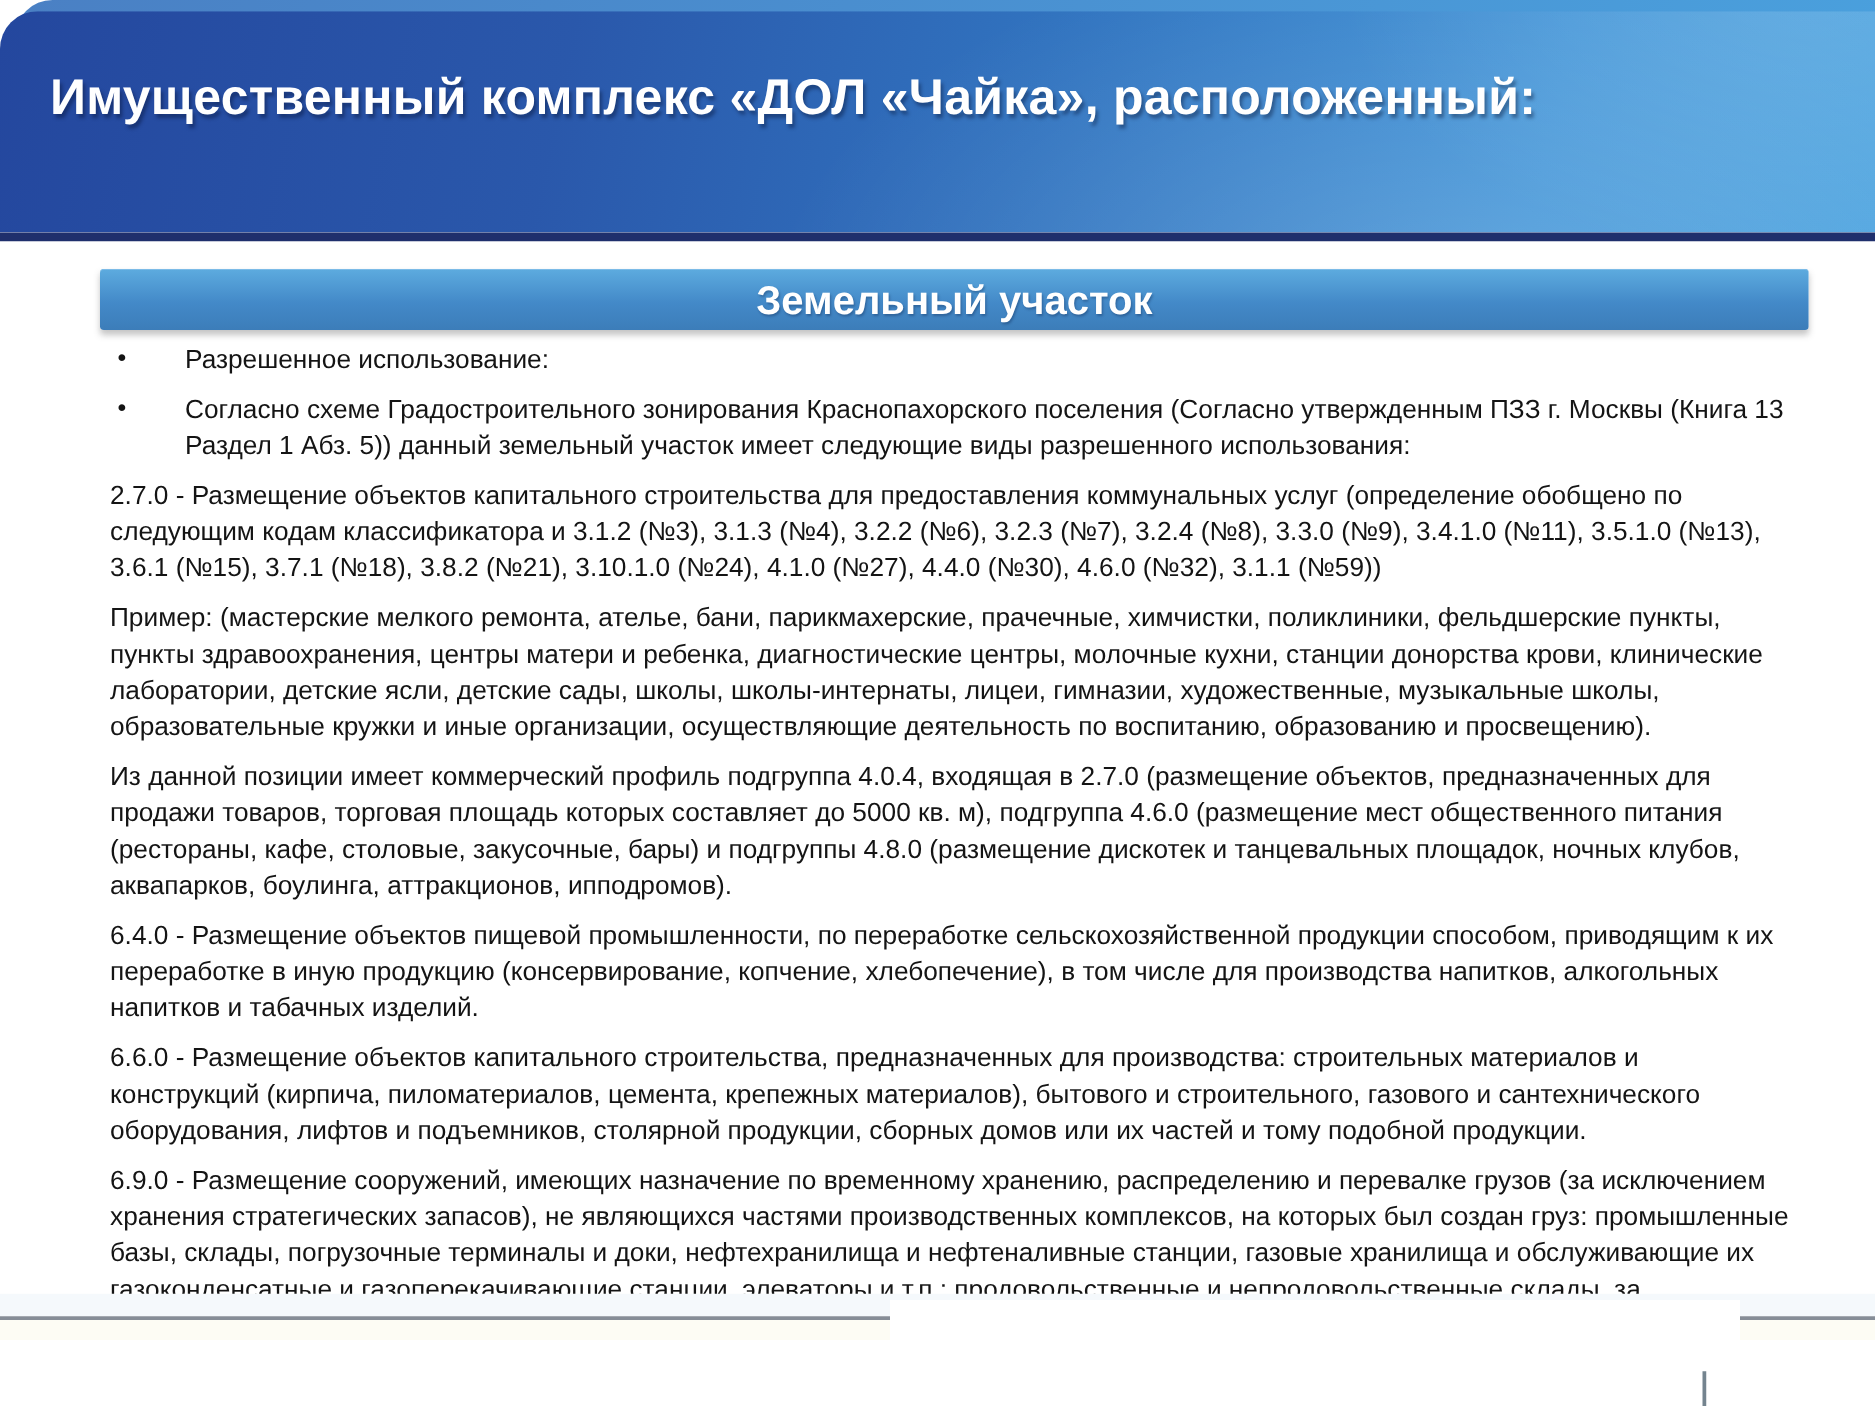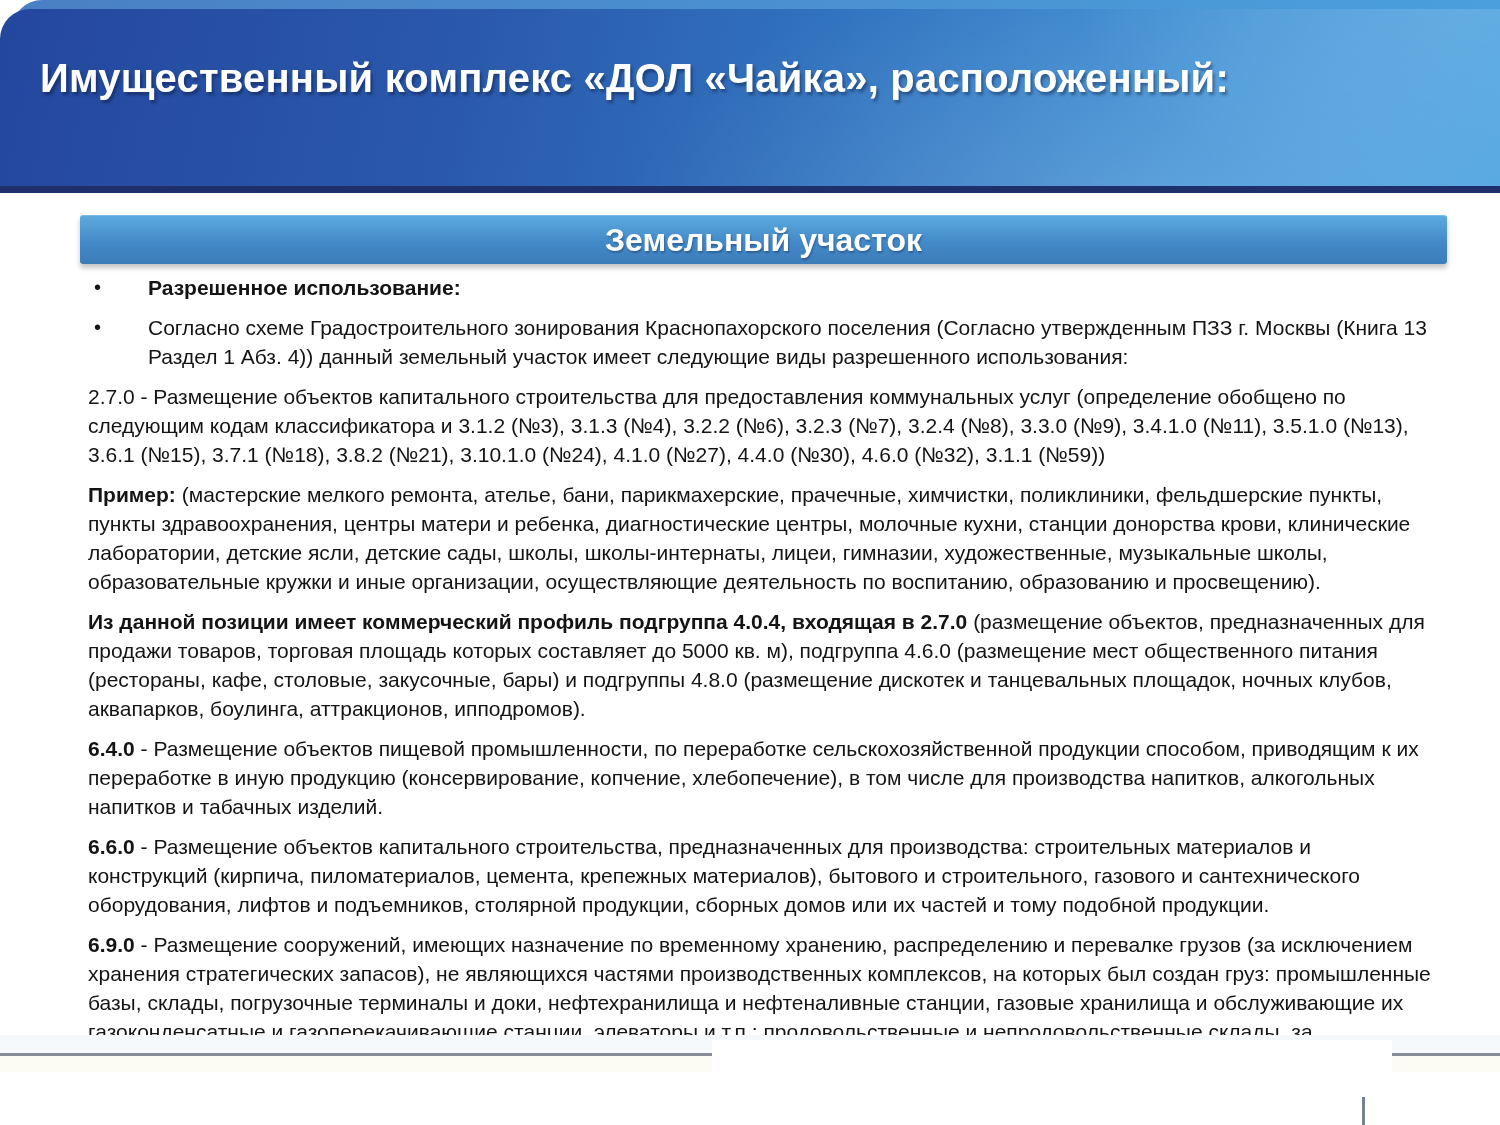--- a/index.html
+++ b/index.html
@@ -54,21 +54,21 @@
 
   
   .content {
     position:absolute; left:88px; top:273px; width:1344px;
     font-size:21px; line-height:29px;
   }
   .bullet-row { display:flex; margin-bottom:11px; }
   .bullet-marker { width:60px; flex:0 0 60px; padding-left:6px; font-size:20px; }
   .bullet-body { flex:1; }
   .para { margin-bottom:11px; }
-  .lead-bold { font-weight:bold; }
+  .lead-bold { font-weight:normal; }
 
   
   .tint-top    { position:absolute; left:0; top:1035px; width:1500px; height:18px; background:#f5f9fc; }
   .tint-bottom { position:absolute; left:0; top:1056px; width:1500px; height:16px; background:#fdfcf4; }
   .divider     { position:absolute; left:0; top:1053px; width:1500px; height:3px; background:#868d97; }
   .white-box   { position:absolute; left:712px; top:1040px; width:680px; height:34px; background:#ffffff; }
   .v-tick      { position:absolute; left:1362px; top:1097px; width:3px; height:28px; background:#74848f; }
 </style>
 </head>
 <body>
@@ -88,21 +88,21 @@
 
 <div class="content">
 
   <div class="bullet-row">
     <div class="bullet-marker">•</div>
     <div class="bullet-body lead-bold">Разрешенное использование:</div>
   </div>
 
   <div class="bullet-row">
     <div class="bullet-marker">•</div>
-    <div class="bullet-body">Согласно схеме Градостроительного зонирования Краснопахорского поселения (Согласно утвержденным ПЗЗ г. Москвы (Книга 13 Раздел 1 Абз. 4)) данный земельный участок имеет следующие виды разрешенного использования:</div>
+    <div class="bullet-body">Согласно схеме Градостроительного зонирования Краснопахорского поселения (Согласно утвержденным ПЗЗ г. Москвы (Книга 13 Раздел 1 Абз. 5)) данный земельный участок имеет следующие виды разрешенного использования:</div>
   </div>
 
   <div class="para"><span class="lead-bold"></span><span>2.7.0 - Размещение объектов капитального строительства для предоставления коммунальных услуг (определение обобщено по следующим кодам классификатора и 3.1.2 (№3), 3.1.3 (№4), 3.2.2 (№6), 3.2.3 (№7), 3.2.4 (№8), 3.3.0 (№9), 3.4.1.0 (№11), 3.5.1.0 (№13), 3.6.1 (№15), 3.7.1 (№18), 3.8.2 (№21), 3.10.1.0 (№24), 4.1.0 (№27), 4.4.0 (№30), 4.6.0 (№32), 3.1.1 (№59))</span></div>
 
   <div class="para"><span class="lead-bold">Пример:</span><span> (мастерские мелкого ремонта, ателье, бани, парикмахерские, прачечные, химчистки, поликлиники, фельдшерские пункты, пункты здравоохранения, центры матери и ребенка, диагностические центры, молочные кухни, станции донорства крови, клинические лаборатории, детские ясли, детские сады, школы, школы-интернаты, лицеи, гимназии, художественные, музыкальные школы, образовательные кружки и иные организации, осуществляющие деятельность по воспитанию, образованию и просвещению).</span></div>
 
   <div class="para"><span class="lead-bold">Из данной позиции имеет коммерческий профиль подгруппа 4.0.4, входящая в 2.7.0</span><span> (размещение объектов, предназначенных для продажи товаров, торговая площадь которых составляет до 5000 кв. м), подгруппа 4.6.0 (размещение мест общественного питания (рестораны, кафе, столовые, закусочные, бары) и подгруппы 4.8.0 (размещение дискотек и танцевальных площадок, ночных клубов, аквапарков, боулинга, аттракционов, ипподромов).</span></div>
 
 
   <div class="para"><span class="lead-bold">6.4.0</span><span> - Размещение объектов пищевой промышленности, по переработке сельскохозяйственной продукции способом, приводящим к их переработке в иную продукцию (консервирование, копчение, хлебопечение), в том числе для производства напитков, алкогольных напитков и табачных изделий.</span></div>

